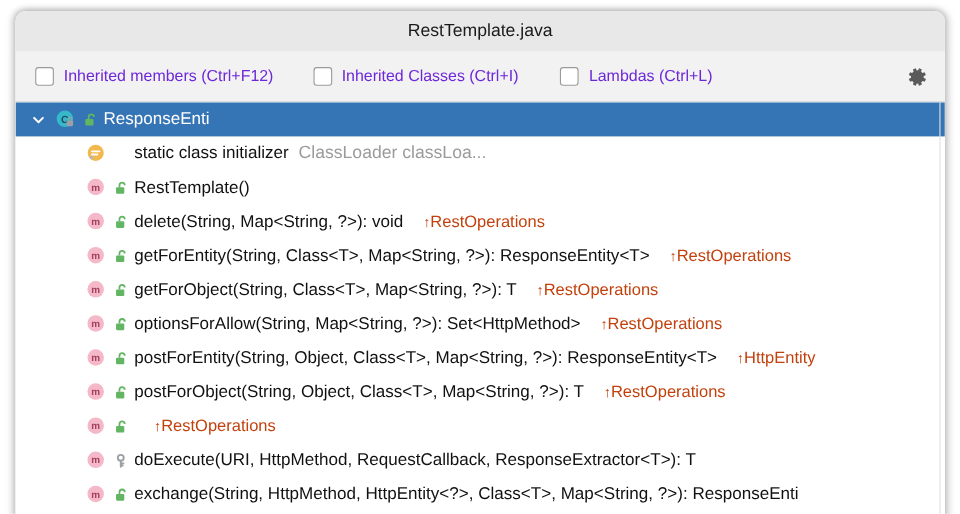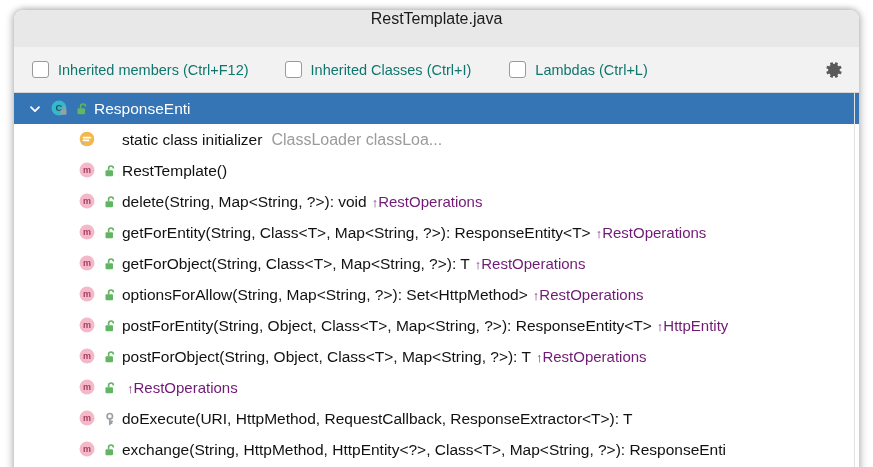--- a/index.html
+++ b/index.html
@@ -19,40 +19,40 @@
     border-top-left-radius:9px;border-top-right-radius:9px;
     box-shadow:-3px 0 7px rgba(0,0,0,.17), 3px 0 7px rgba(0,0,0,.17), 0 -2px 6px rgba(0,0,0,.10);
     overflow:hidden;
     box-sizing:border-box;
   }
 
   
   .titlebar{
     height:37px;background:#e8e8e8;
     border-top-left-radius:9px;border-top-right-radius:9px;
-    display:flex;align-items:flex-start;justify-content:center;
+    display:flex;align-items:center;justify-content:center;
     color:#1a1a1a;font-size:16px;
     position:relative;
   }
 
   
   .toolbar{
     height:45px;background:#f2f2f2;
     border-bottom:1px solid #d6d6d6;
     display:flex;align-items:center;
     padding:0 0 0 18px;
     position:relative;
   }
   .cbitem{display:flex;align-items:center;cursor:default;}
   .cbox{
     width:17px;height:17px;box-sizing:border-box;
     border:1px solid #9a9a9a;border-radius:3px;background:#fff;
     flex:0 0 auto;
   }
-  .cblabel{margin-left:9px;font-size:14.5px;color:#0f766e;white-space:nowrap;}
+  .cblabel{margin-left:9px;font-size:14.5px;color:#6d28d9;white-space:nowrap;}
   .sp1{width:36px;}
   .sp2{width:38px;}
   .gear{
     position:absolute;right:14px;top:50%;transform:translateY(-50%);
     width:22px;height:22px;display:flex;align-items:center;justify-content:center;
   }
 
   
   .listwrap{position:relative;background:#fff;height:383px;overflow:hidden;}
   .row{
@@ -60,21 +60,21 @@
     white-space:nowrap;font-size:15.5px;color:#111;
     padding-left:8px;box-sizing:border-box;
   }
   .row.sel{background:#3574b5;color:#ffffff;}
   .chev{width:26px;display:flex;align-items:center;justify-content:center;flex:0 0 auto;}
   .indent{width:28px;flex:0 0 auto;}
   .ic{width:22px;display:flex;align-items:center;justify-content:center;flex:0 0 auto;}
   .vis{width:24px;display:flex;align-items:center;justify-content:center;flex:0 0 auto;}
   .lbl{flex:0 0 auto;}
   .sub{color:#9b9b9b;margin-left:9px;font-size:16px;}
-  .owner{color:#701a75;margin-left:5px;font-size:15px;}
+  .owner{color:#c2410c;margin-left:18px;font-size:15px;}
   .owner .arw{font-size:13px;}
   .sbline{
     position:absolute;right:4px;top:0;width:1px;height:383px;background:#e2e2e2;
   }
 </style>
 </head>
 <body>
 
 <div id="root">
   <div class="popup">

